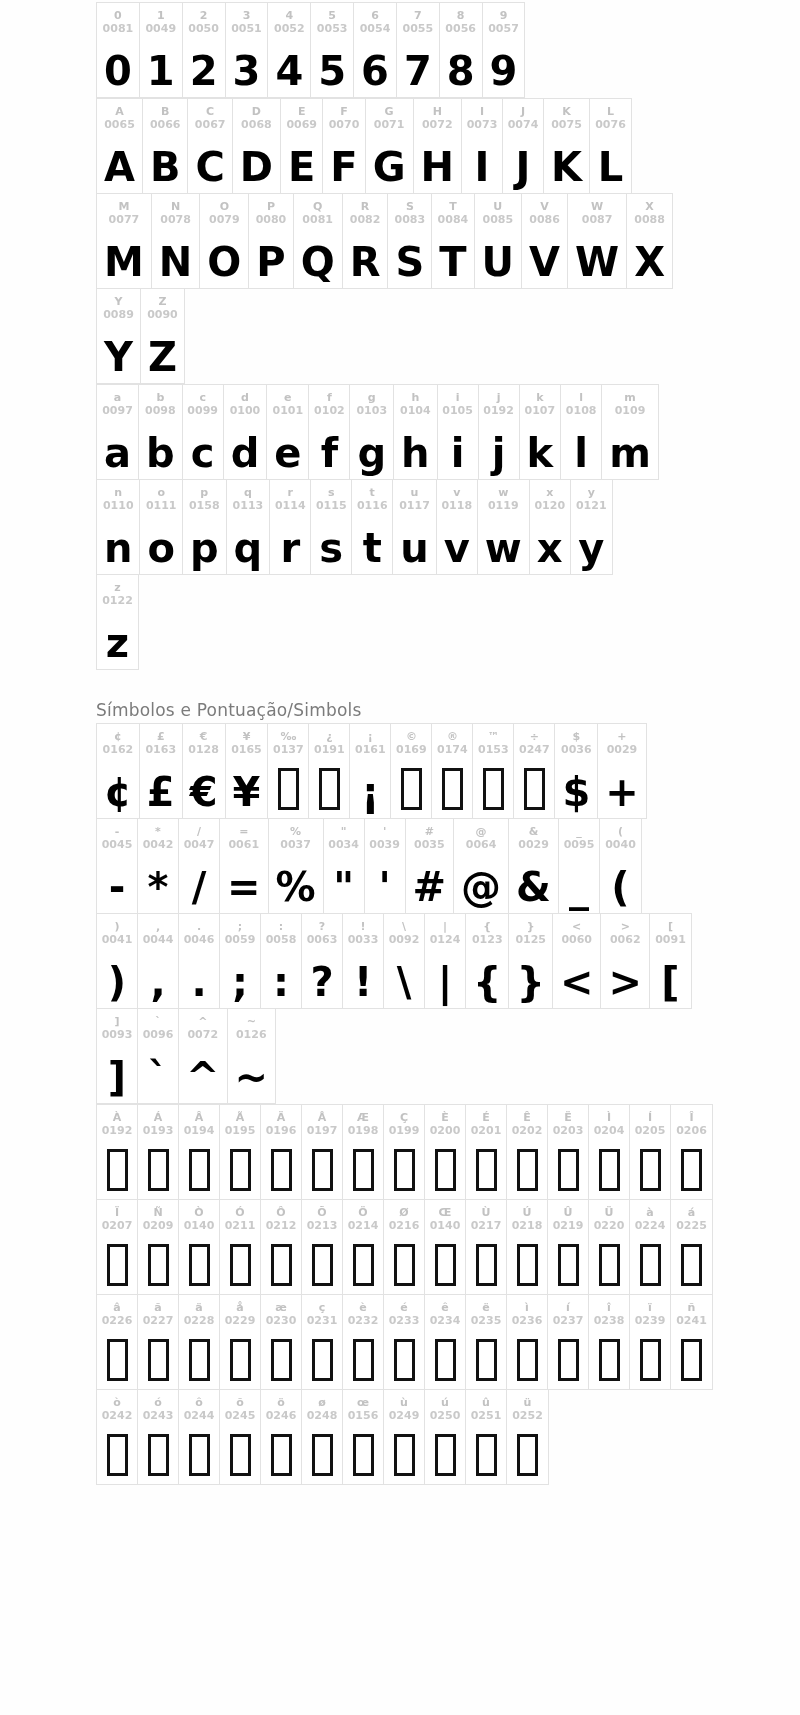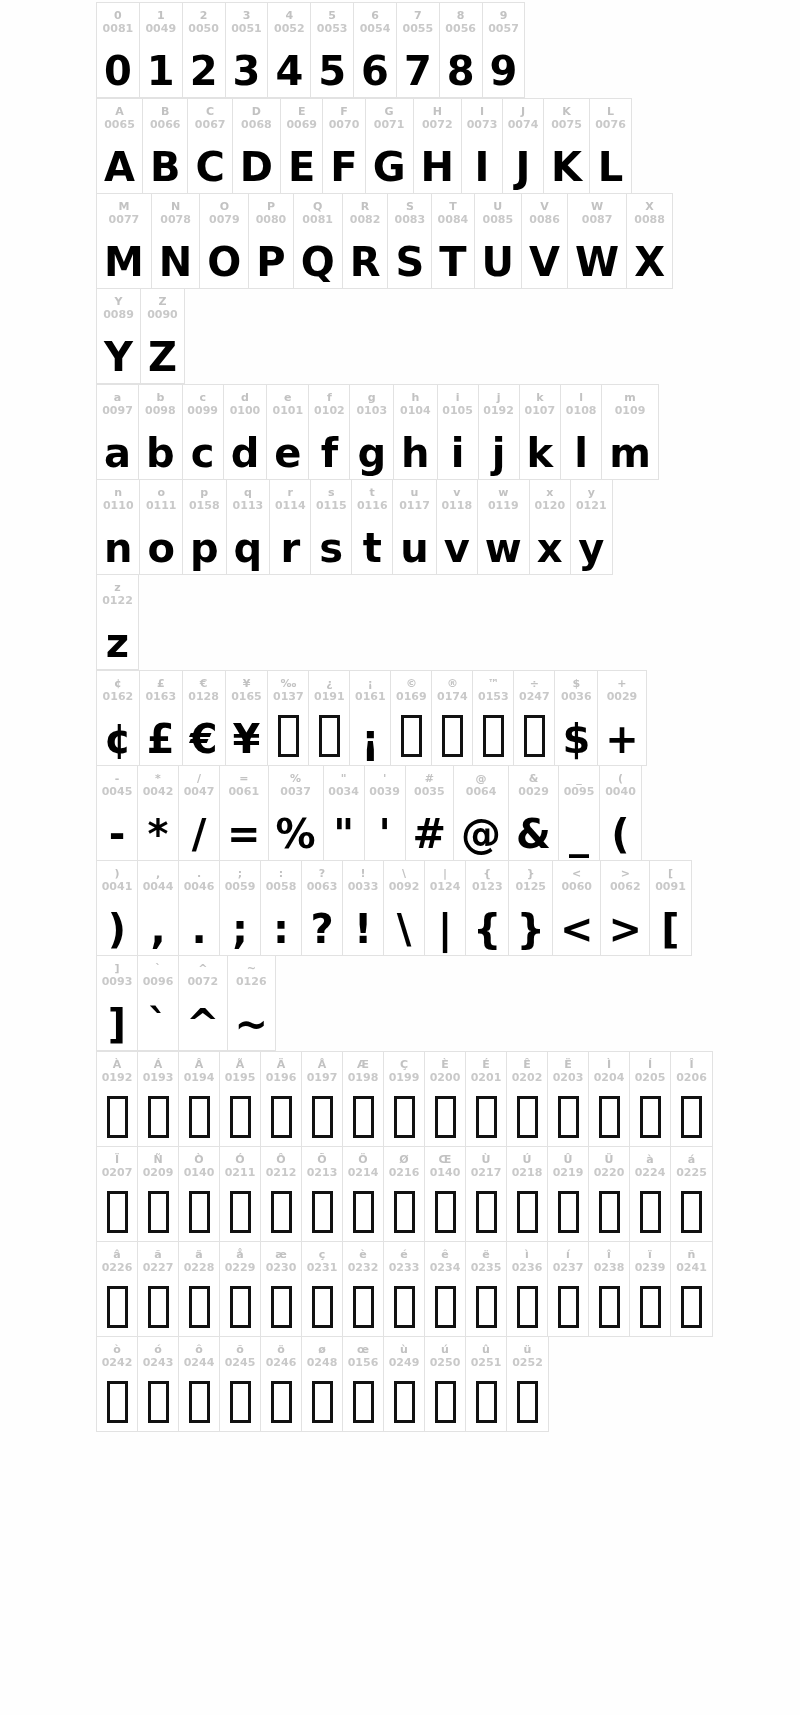--- a/index.html
+++ b/index.html
@@ -347,20 +347,21 @@
       </div>
       <div class="row">
         <div class="cell">
           <div class="lab">z</div>
           <div class="code">0122</div>
           <div class="glyph">z</div>
         </div>
       </div>
     </section>
     <section>
+      <h2 class="section-title">Símbolos e Pontuação/Simbols</h2>
       <div class="row">
         <div class="cell">
           <div class="lab">¢</div>
           <div class="code">0162</div>
           <div class="glyph">¢</div>
         </div>
         <div class="cell">
           <div class="lab">£</div>
           <div class="code">0163</div>
           <div class="glyph">£</div>

